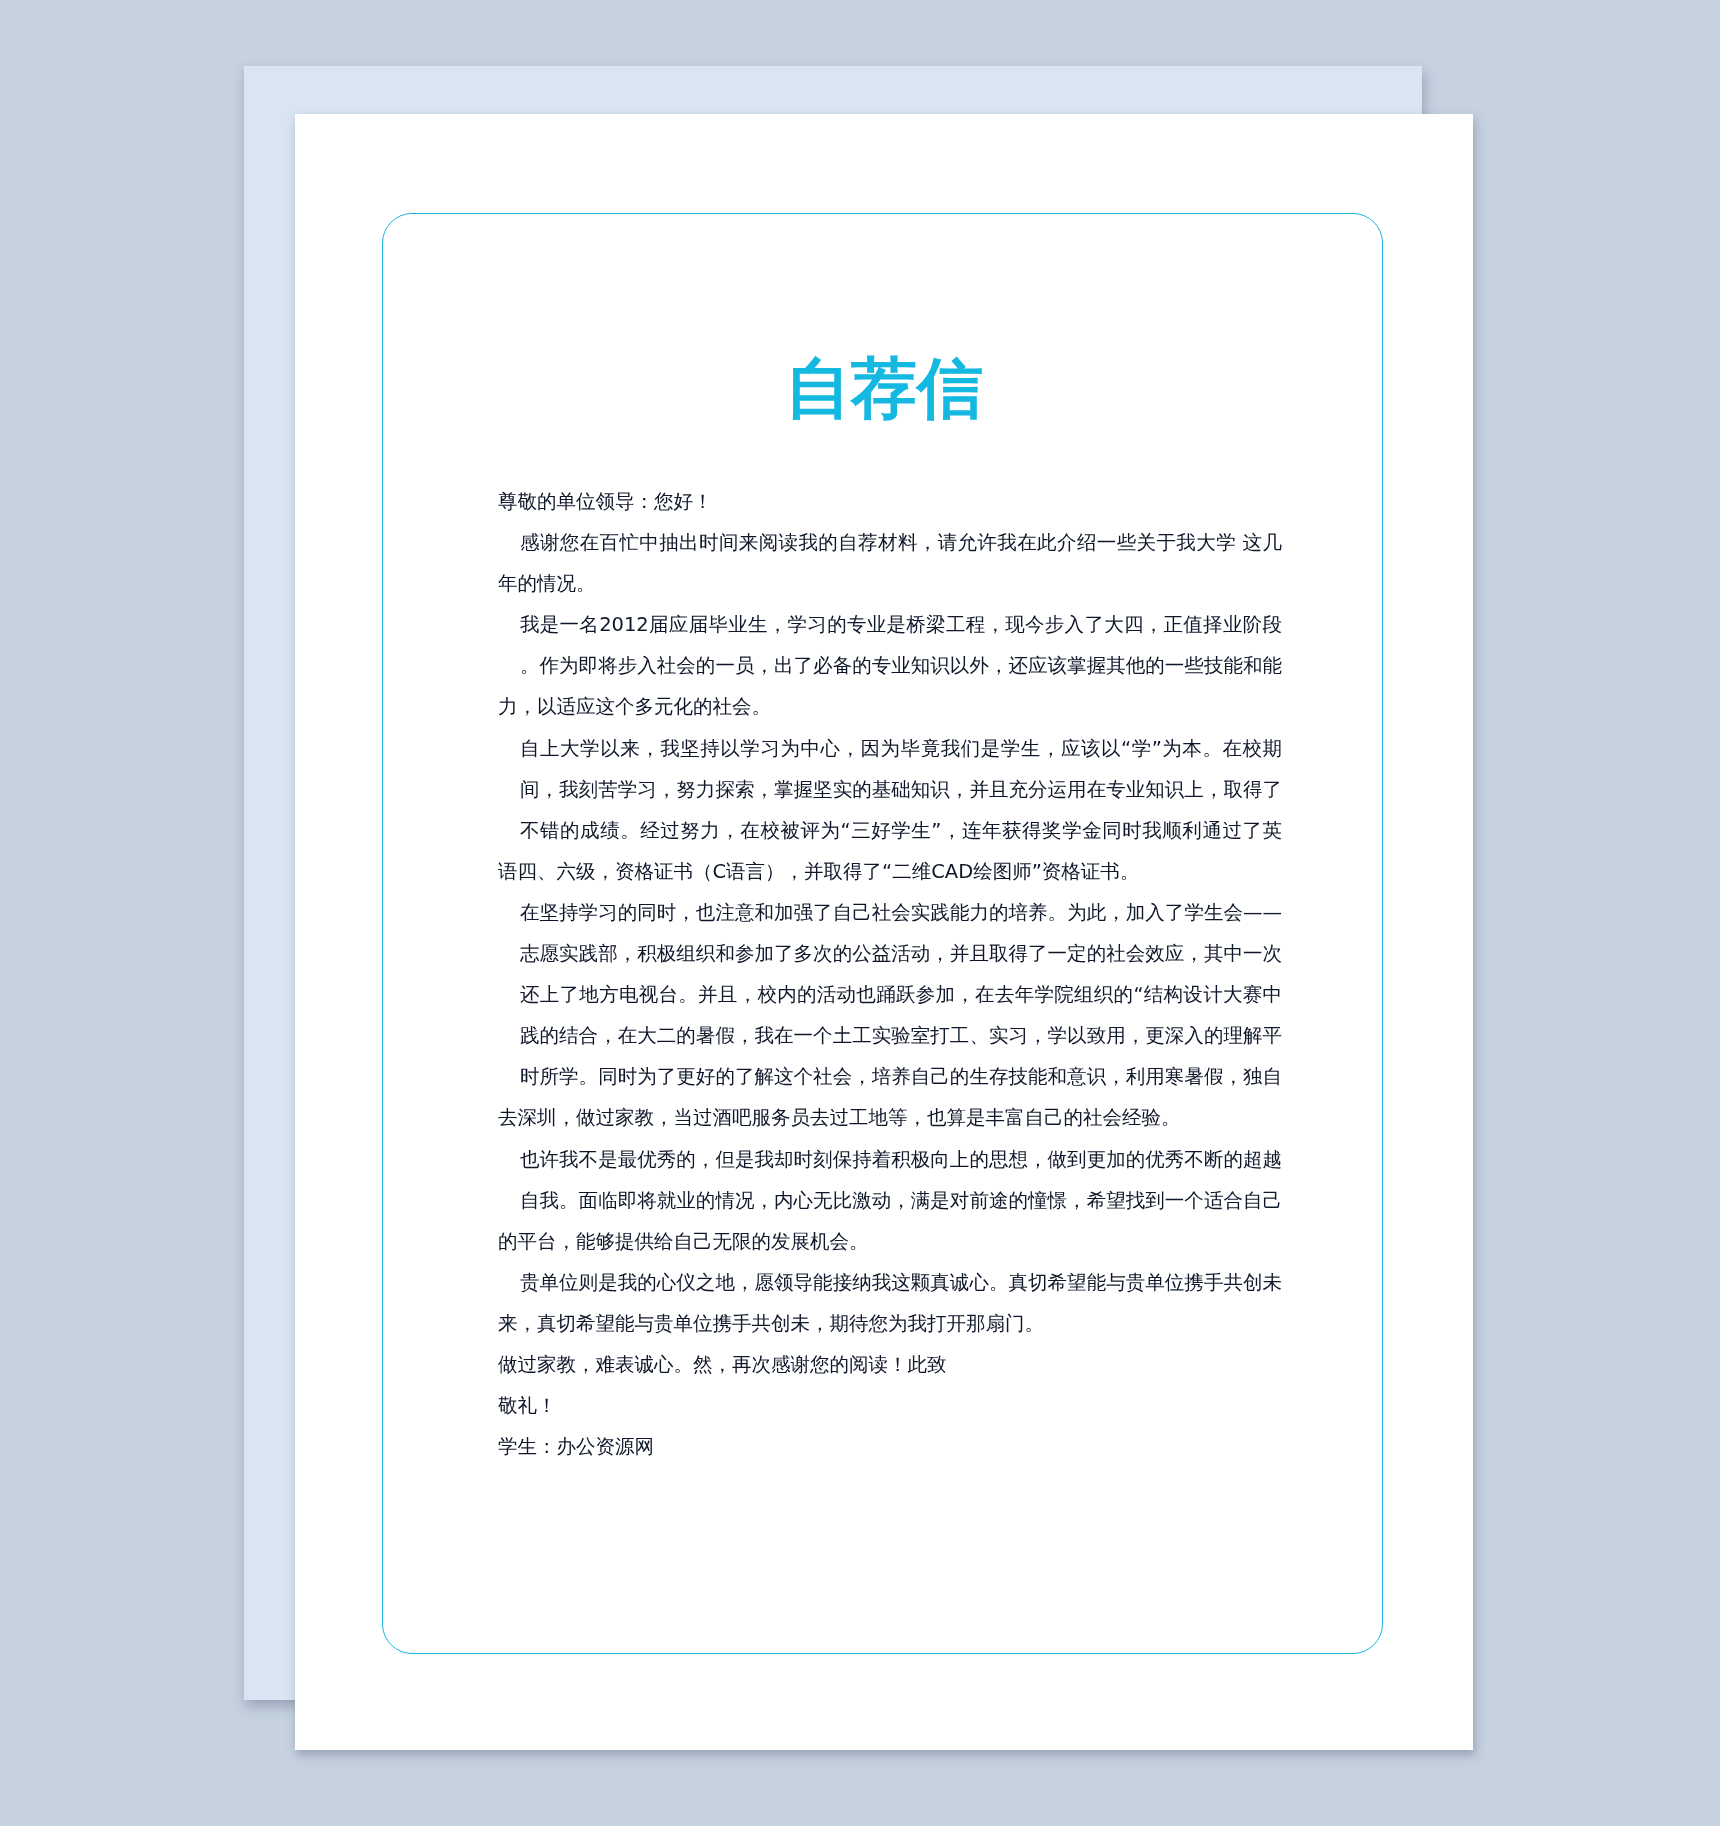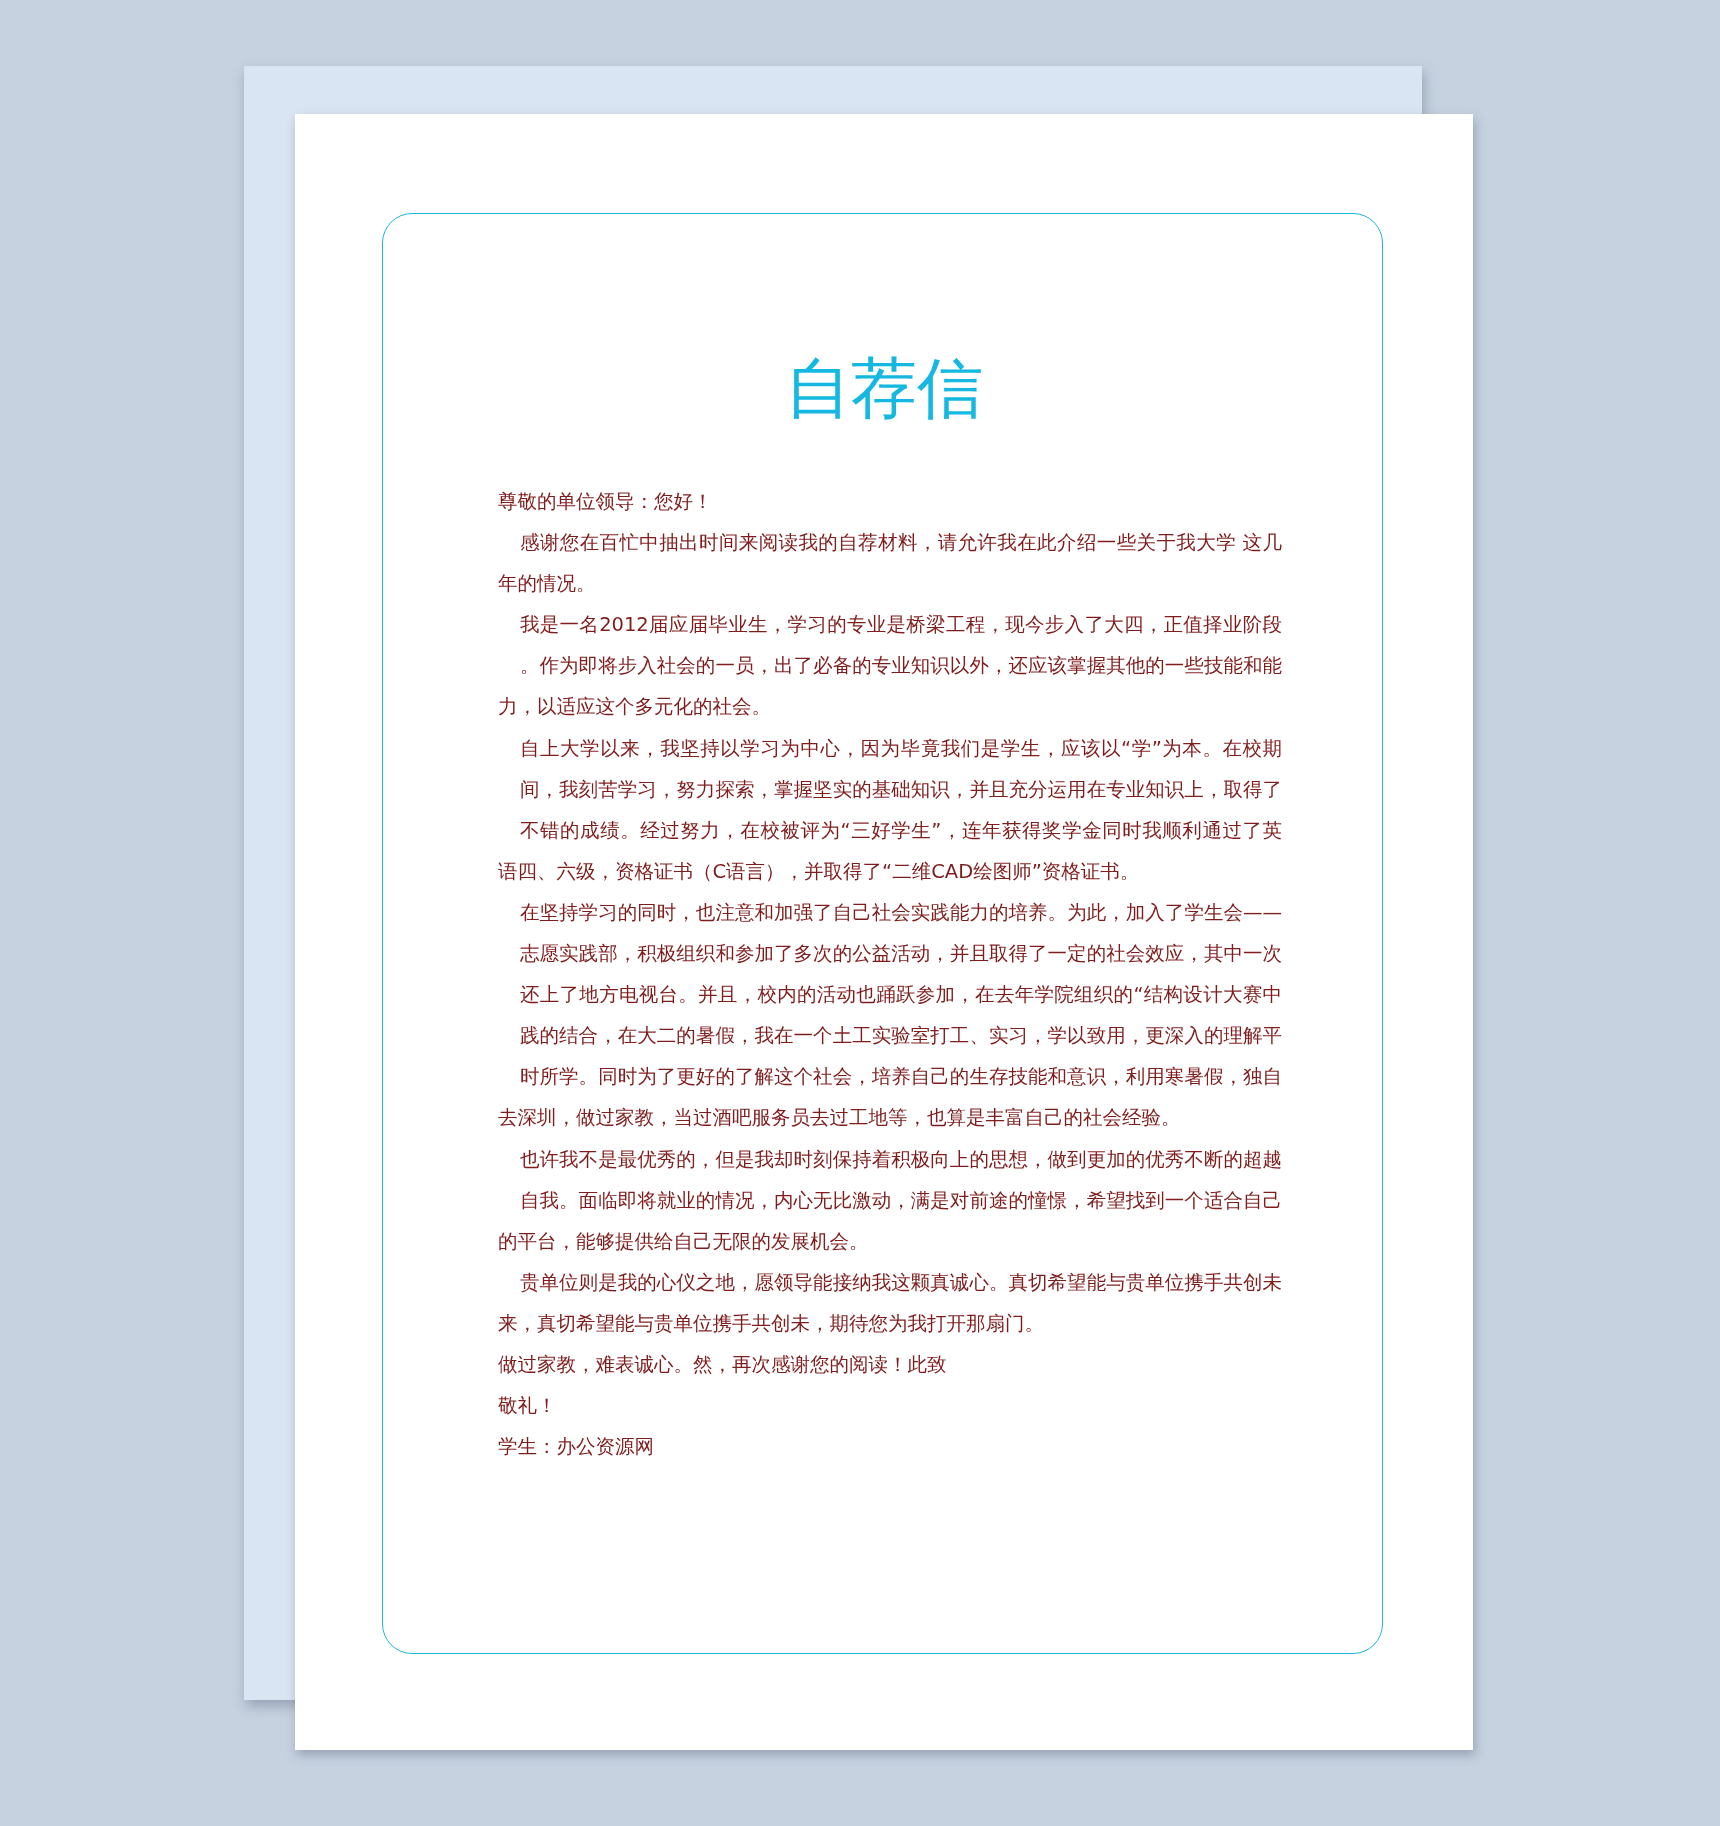--- a/index.html
+++ b/index.html
@@ -44,29 +44,29 @@
     .title {
       position: absolute;
       left: 0;
       top: 215px; 
       width: 1178px;
       text-align: center;
       color: #14b8e0;
       font-size: 66px;
       line-height: 80px;
       letter-spacing: 0px;
-      font-weight: normal;
+      font-weight: bold;
       margin-top: 20px;
     }
     .body-text {
       position: absolute;
       left: 203px;  
       top: 367px;   
       width: 784px;
-      color: #7f1d1d;
+      color: #0f172a;
       font-size: 19.5px;
       line-height: 41.1px;
     }
     .line {
       display: block;
       white-space: pre;
       height: 41.1px;
       overflow: visible;
     }
     .line.justify {

